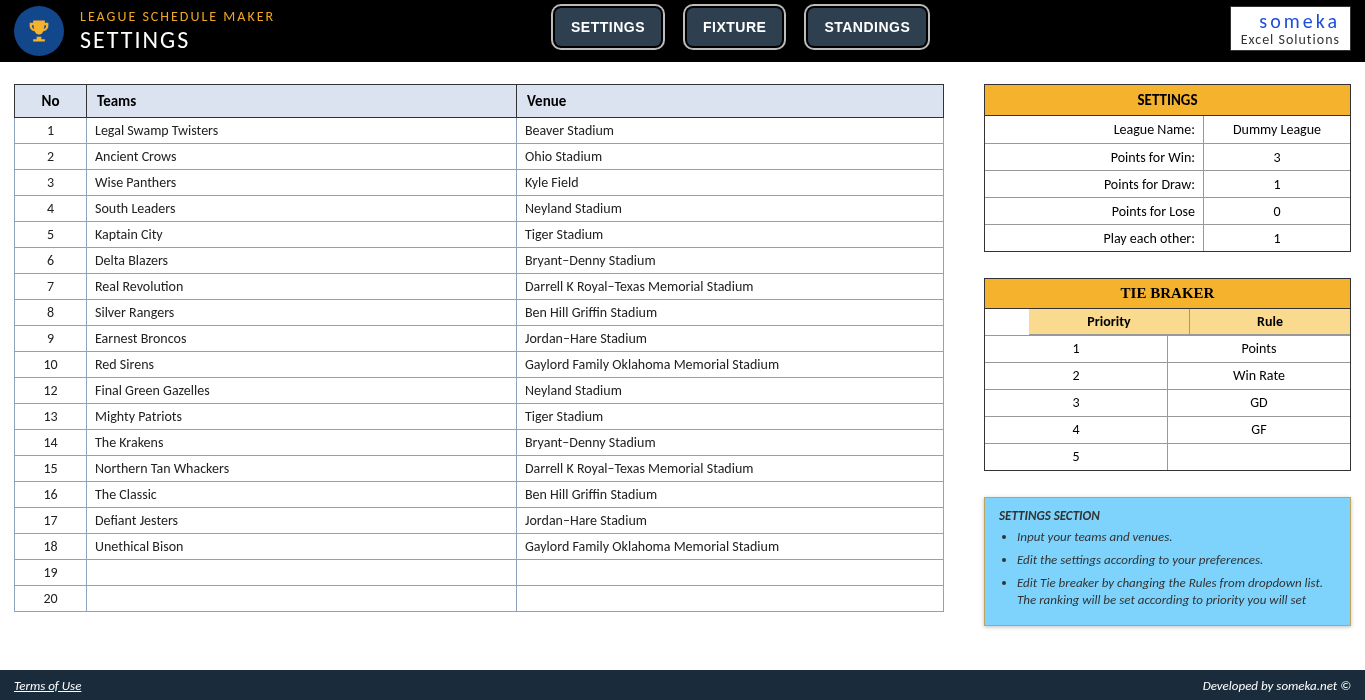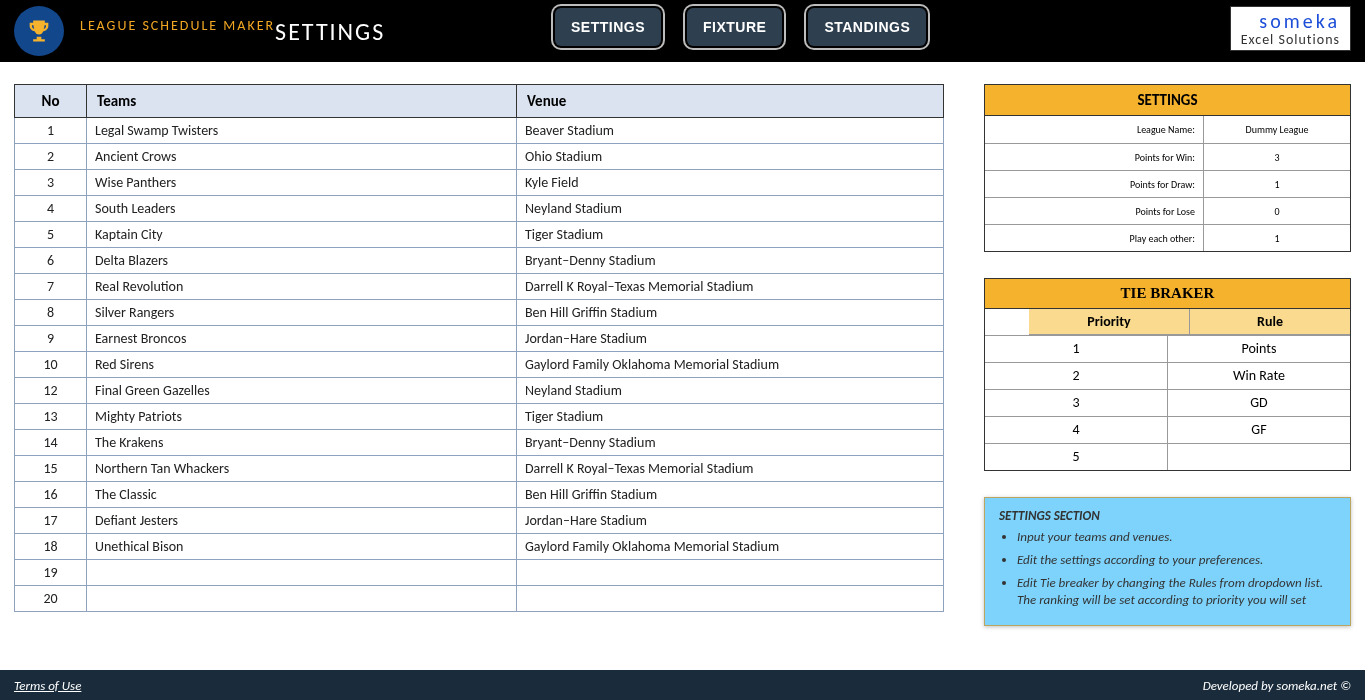--- a/index.html
+++ b/index.html
@@ -25,21 +25,21 @@
     height: 50px;
     border-radius: 50%;
     background: #13478c;
     display: flex;
     align-items: center;
     justify-content: center;
     margin-right: 16px;
     flex-shrink: 0;
   }
   .trophy { width: 28px; height: 28px; }
-  .title-block { display: flex; flex-direction: row; }
+  .title-block { display: flex; flex-direction: column; }
   .title-top {
     color: #f0a623;
     font-size: 14px;
     letter-spacing: 2px;
     font-weight: 500;
   }
   .title-sub {
     color: #fff;
     font-size: 24px;
     letter-spacing: 2px;
@@ -113,21 +113,21 @@
     text-align: center;
     font-weight: bold;
     padding: 6px 0;
     border-bottom: 1px solid #333;
     font-size: 15px;
   }
   .settings-row { display: flex; }
   .settings-row > div {
     border-top: 1px solid #999;
     padding: 4px 8px;
-    font-size: 10px;
+    font-size: 14px;
     height: 27px;
     display: flex;
     align-items: center;
   }
   .settings-row:first-of-type > div { border-top: none; }
   .settings-label {
     flex: 0 0 60%;
     justify-content: flex-end;
     border-right: 1px solid #999;
   }

